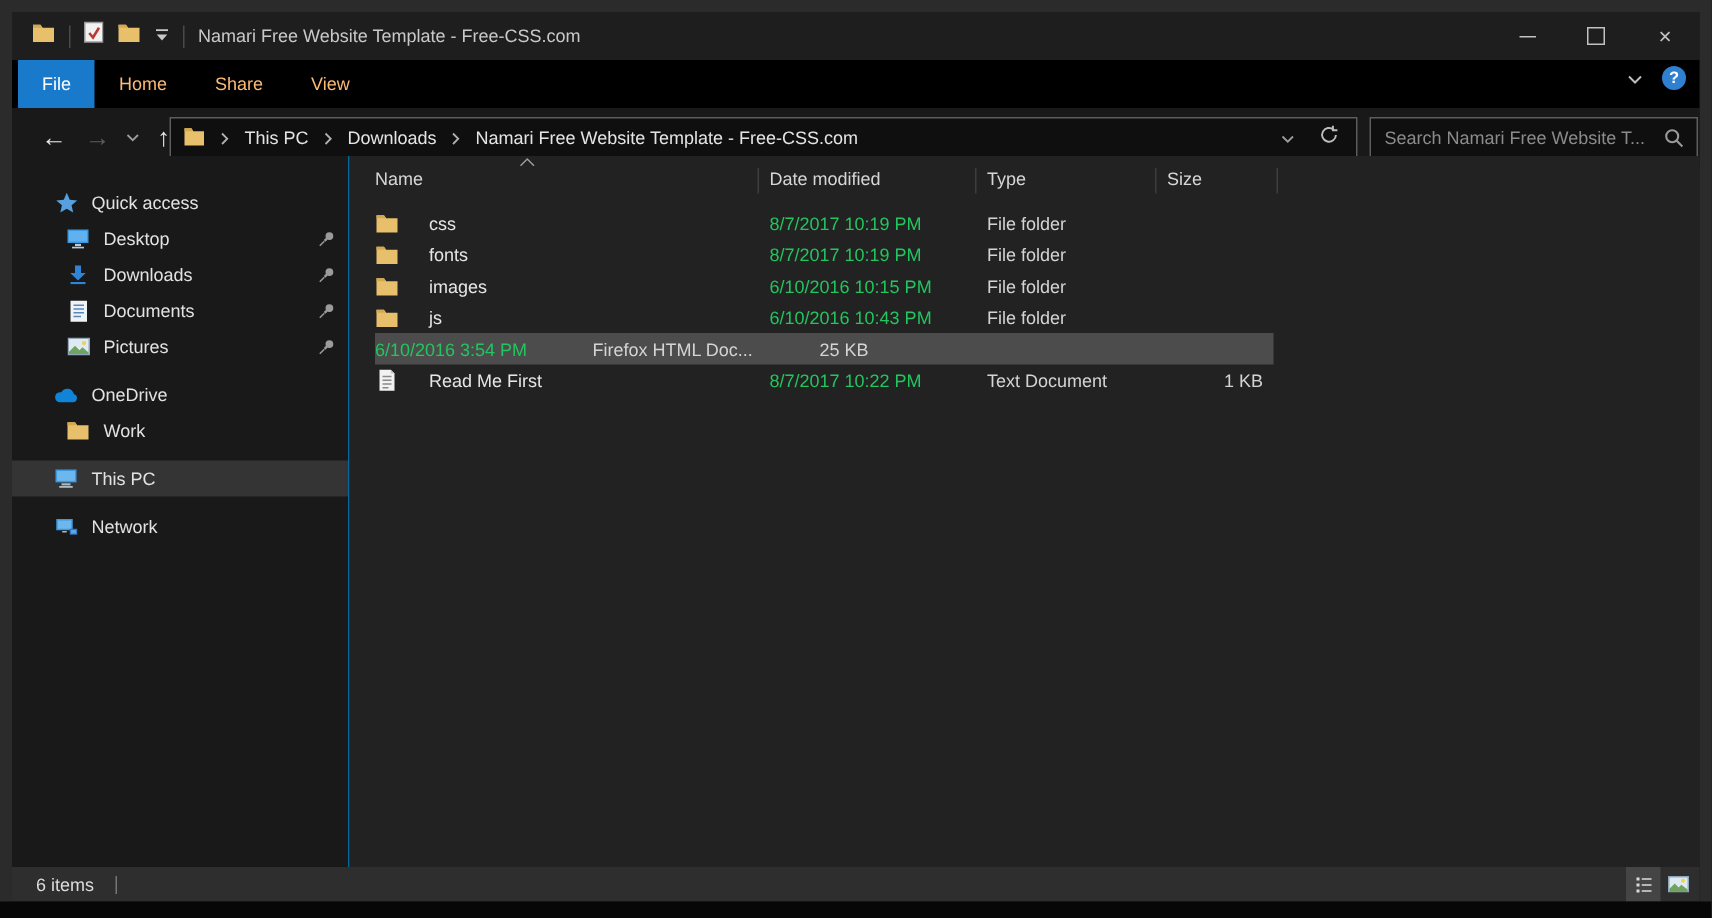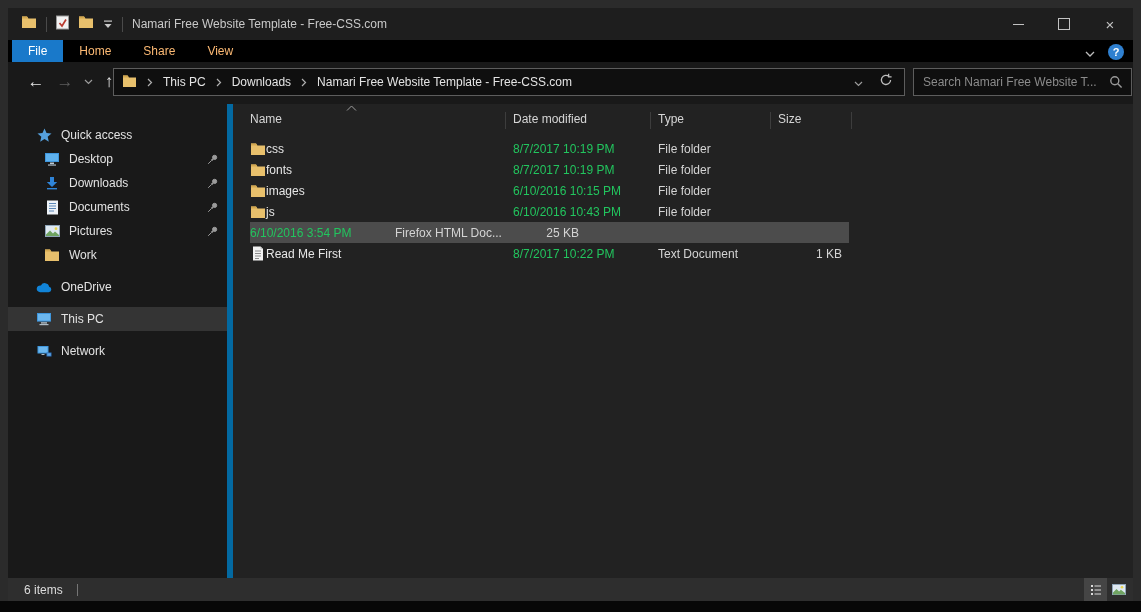--- a/index.html
+++ b/index.html
@@ -17,21 +17,21 @@
   .qat{display:flex;align-items:center;gap:9px;padding-left:13px}
   .tb-sep{width:1px;height:15px;background:#4a4a4a}
   .title-text{color:#c9c9c9;font-size:12px;margin-left:9px;white-space:nowrap}
   .win-controls{position:absolute;right:0;top:0;height:32px;display:flex}
   .win-btn{width:46px;height:32px;display:flex;align-items:center;justify-content:center;color:#c2c2c2}
   .min-glyph{width:11px;height:1px;background:#c2c2c2}
   .max-glyph{width:10px;height:10px;border:1px solid #c2c2c2}
   .close-glyph{font-size:15px;line-height:15px;color:#c2c2c2}
 
   
-  .ribbon{height:22px;background:#000;display:flex;align-items:stretch;padding-left:4px;position:relative}
+  .ribbon{height:32px;background:#000;display:flex;align-items:stretch;padding-left:4px;position:relative}
   .tab{padding:0 16px;display:flex;align-items:center;color:#fdba74;font-size:12px;cursor:default}
   .tab.active{background:#1979ca;color:#fff}
   .ribbon-right{position:absolute;right:9px;top:0;height:24px;display:flex;align-items:center;gap:13px}
   .help-badge{width:16px;height:16px;border-radius:50%;background:#2f80d0;color:#fff;font-size:11px;font-weight:bold;display:flex;align-items:center;justify-content:center}
 
   
   .navbar{height:40px;background:#191919;position:relative}
   .nav-arrow{position:absolute;top:0;height:40px;display:flex;align-items:center;justify-content:center;font-size:17px}
   .addressbox{position:absolute;left:105px;top:6px;width:792px;height:28px;background:#0f0f0f;
     border:1px solid #5d5d5d;box-sizing:border-box;display:flex;align-items:center}
@@ -39,37 +39,37 @@
   .addr-right{margin-left:auto;display:flex;align-items:center;gap:16px;padding-right:11px}
   .searchbox{position:absolute;left:905px;top:6px;width:219px;height:28px;background:#0f0f0f;
     border:1px solid #5d5d5d;box-sizing:border-box;display:flex;align-items:center}
   .searchbox input{flex:1;min-width:0;background:transparent;border:0;outline:0;color:#bef264;
     font-size:12px;padding:0 4px 0 9px;font-family:"Liberation Sans",sans-serif}
   .searchbox input::placeholder{color:#8b8b8b}
   .search-glyph{padding-right:8px;display:flex}
 
   
   .body-area{position:absolute;top:96px;left:0;right:0;bottom:23px;display:flex}
-  .sidebar{width:225px;background:#191919;padding-top:19px;box-sizing:border-box;border-right:6px solid #0369a1}
+  .sidebar{width:225px;background:#191919;padding-top:19px;box-sizing:border-box;border-right:1px solid #0369a1}
   .side-item{height:24px;display:flex;align-items:center;color:#e2e2e2;font-size:12px;position:relative;gap:9px}
   .side-item.lvl1{padding-left:28px}
   .side-item.lvl2{padding-left:36px}
   .side-item.selected{background:#343434}
   .side-item.gap{margin-top:8px}
   .side-icon{width:16px;display:flex;justify-content:center;align-items:center}
   .pin{position:absolute;right:8px;top:6px;display:flex}
 
   .main{flex:1;background:#222;position:relative;overflow:hidden}
   .col-label{position:absolute;top:8px;color:#d6d6d6;font-size:12px;white-space:nowrap}
   .col-sep{position:absolute;top:8px;width:1px;height:17px;background:#3d3d3d}
   .sort-caret{position:absolute;left:113px;top:1px;display:flex}
   .rows{position:absolute;top:34px;left:0;right:0}
   .frow{display:flex;height:21px;align-items:center;margin-left:17px;width:599px;font-size:12px;color:#e6e6e6}
   .frow.selected{background:#4c4c4c}
-  .cell-name{width:263px;display:flex;align-items:center;gap:0;overflow:hidden}
+  .cell-name{width:263px;display:flex;align-items:center;gap:20px;overflow:hidden}
   .cell-date{width:145px;color:#22c55e}
   .cell-type{width:120px;color:#d4d4d4}
   .cell-size{width:64px;text-align:right;color:#d4d4d4;padding-right:7px}
   .file-icon{width:16px;display:flex;justify-content:center;align-items:center}
 
   
   .statusbar{position:absolute;left:0;bottom:0;width:100%;height:23px;background:#2e2e2e;
     display:flex;align-items:center;color:#dcdcdc;font-size:12px}
   .status-count{margin-left:16px}
   .status-sep{width:1px;height:12px;background:#757575;margin-left:14px}
@@ -288,36 +288,36 @@
           <span class="pin">
             <svg width="12" height="12" viewBox="0 0 12 12">
               <g fill="#9b9b9b" stroke="#9b9b9b">
                 <circle cx="7.6" cy="4.4" r="2.1"></circle>
                 <path d="M5.9 6.1L4.4 7.6" stroke-width="1.6" fill="none"></path>
                 <path d="M4.2 7.8L1.2 10.8" stroke-width="1" fill="none"></path>
               </g>
             </svg>
           </span>
         </div>
+        <div class="side-item lvl1 gap">
+          <span class="side-icon">
+            <svg width="17" height="11" viewBox="0 0 17 11">
+              <path d="M4.4 10.5a3.6 3.6 0 1 1 .8-7.1A4.7 4.7 0 0 1 14 4.6a3 3 0 0 1-.6 5.9z" fill="#1184d8"></path>
+            </svg>
+          </span>
+          <span>OneDrive</span>
+        </div>
         <div class="side-item lvl2">
           <span class="side-icon">
             <svg width="16" height="14" viewBox="0 0 16 14">
               <path d="M1 1.5h5l1.4 2H15V13H1z" fill="#e8c06c"></path>
               <path d="M1 1.5h5l1.4 2H1z" fill="#d3a850"></path>
             </svg>
           </span>
           <span>Work</span>
-        </div>
-        <div class="side-item lvl1 gap">
-          <span class="side-icon">
-            <svg width="17" height="11" viewBox="0 0 17 11">
-              <path d="M4.4 10.5a3.6 3.6 0 1 1 .8-7.1A4.7 4.7 0 0 1 14 4.6a3 3 0 0 1-.6 5.9z" fill="#1184d8"></path>
-            </svg>
-          </span>
-          <span>OneDrive</span>
         </div>
         <div class="side-item lvl1 selected gap">
           <span class="side-icon">
             <svg width="16" height="14" viewBox="0 0 16 14">
               <rect x="1" y="1" width="14" height="8.6" fill="#3f97de"></rect>
               <rect x="2" y="2" width="12" height="6.6" fill="#6cb7ee"></rect>
               <rect x="5" y="10.2" width="6" height="1.4" fill="#aebbc5"></rect>
               <rect x="3.5" y="12" width="9" height="1.2" fill="#aebbc5"></rect>
             </svg>
           </span>

